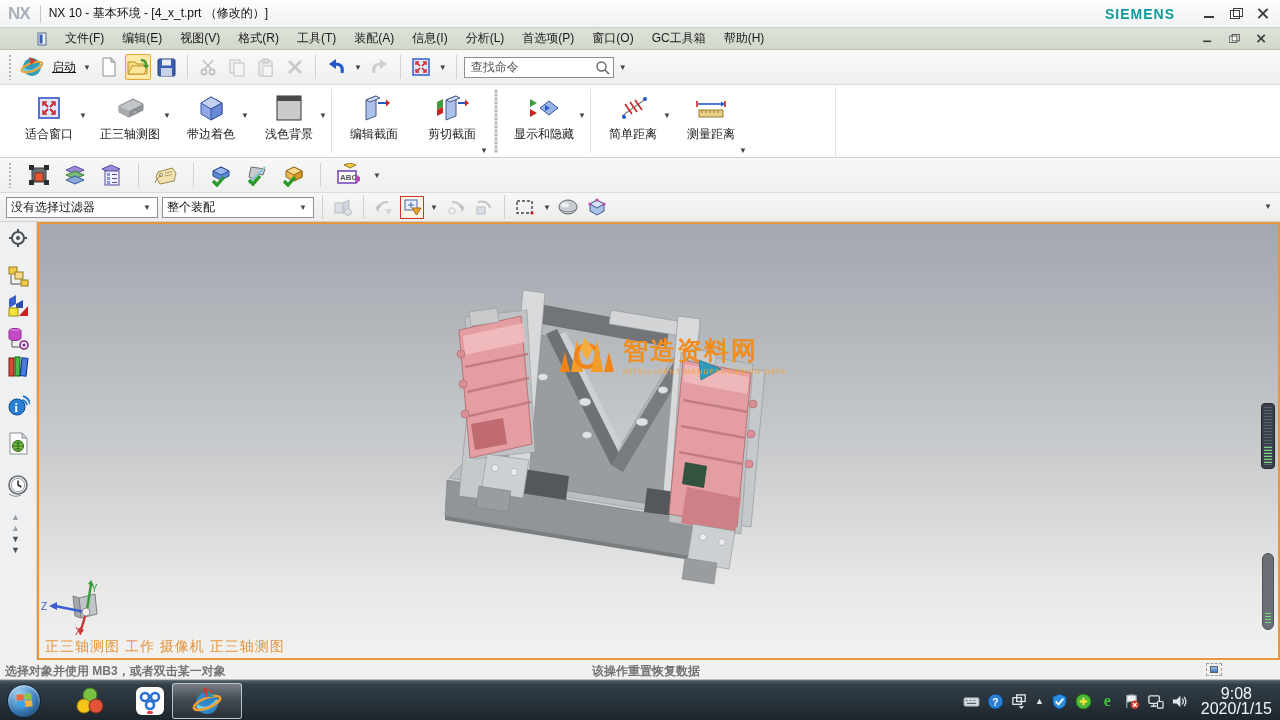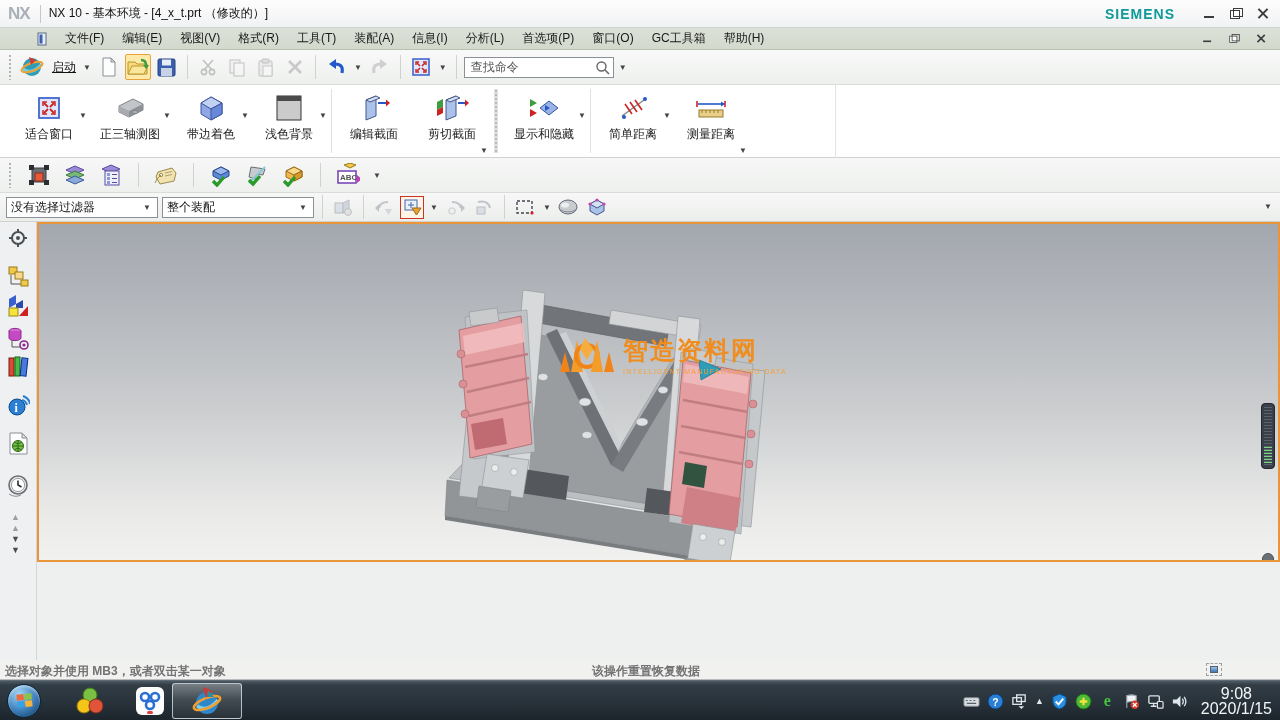--- a/index.html
+++ b/index.html
@@ -86,21 +86,21 @@
   #selbar .far-dd { position:absolute; right:6px; top:9px; }
 
   
   #main { position:absolute; left:0; top:222px; width:1280px; height:438px; }
   #sidebar { position:absolute; left:0; top:0; width:37px; height:438px;
     background:#eef0f1; border-right:1px solid #d3d6d8; }
   .side-ic { position:absolute; left:7px; width:23px; height:23px; }
   .side-arrows { position:absolute; left:11px; font-size:9px; color:#9aa0a5; line-height:11px; text-align:center; }
   .side-arrows .on { color:#4a4f54; }
 
-  #viewport { position:absolute; left:37px; top:0; width:1243px; height:340px;
+  #viewport { position:absolute; left:37px; top:0; width:1243px; height:438px;
     border:2px solid #e8953c;
     background:linear-gradient(180deg,#a3a7ae 0%,#b4b7bc 25%,#cbcdcf 55%,#e9e9e8 85%,#f1f1f0 100%);
     overflow:hidden; }
 
   .wm { position:absolute; left:520px; top:106px; display:flex; align-items:center; gap:8px; }
   .wm-txt .t1 { font-size:25px; font-weight:bold; color:#ef8d1f; letter-spacing:2px;
     font-family:"Liberation Sans","DejaVu Sans",sans-serif; }
   .wm-txt .t2 { font-size:7px; color:#f5a23a; letter-spacing:1.2px; margin-top:1px; }
 
   .view-labels { position:absolute; left:6px; top:408px; color:#e8953c; font-size:14px; letter-spacing:1px;margin-top:6px; }

